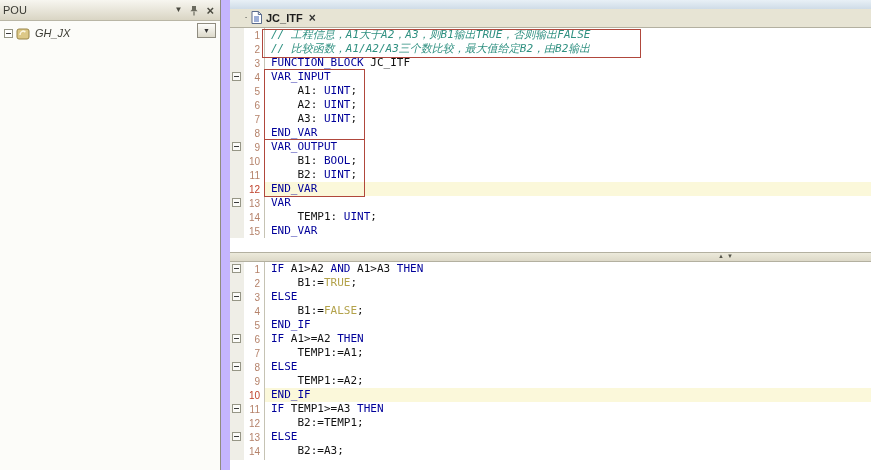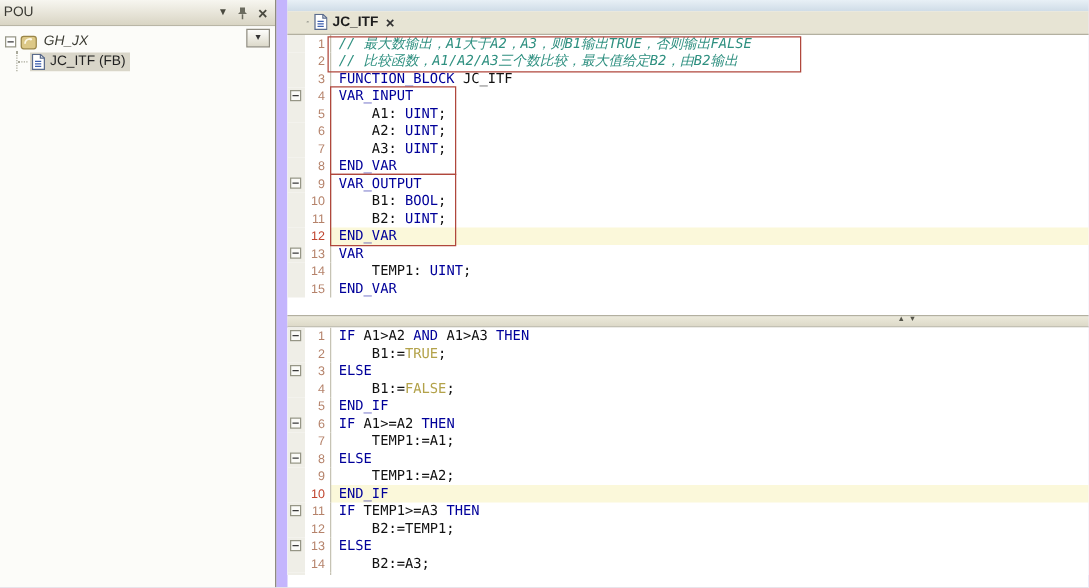--- a/index.html
+++ b/index.html
@@ -144,32 +144,20 @@
           <svg class="icon-svg" width="14" height="13" viewBox="0 0 14 13">
             <rect x="1" y="2" width="12" height="10" rx="2" fill="#dcc887" stroke="#9a8648"></rect>
             <path d="M4 8c0-2.2 1.8-4 4-4" fill="none" stroke="#fdf8e6" stroke-width="1.4"></path>
             <circle cx="8.6" cy="4.4" r="1" fill="#fdf8e6"></circle>
           </svg>
         </span>
         <span class="root-label">GH_JX</span>
       </div>
 
       <div class="tree-children">
-        <div class="tree-row row-selected">
-          <span class="row-inner">
-            <span>
-              <svg class="icon-svg" width="11" height="13" viewBox="0 0 11 13">
-                <path d="M1 .5h6.3l3.2 3V12.5H1z" fill="#fff" stroke="#5a6b8c"></path>
-                <path d="M7.3 .5v3h3.2" fill="none" stroke="#5a6b8c"></path>
-                <path d="M3 6h5M3 8h5M3 10h5" stroke="#3c5fae"></path>
-              </svg>
-            </span>
-            <span>JC_ITF (FB)</span>
-          </span>
-        </div>
       </div>
     </div>
   </aside>
 
   <main class="editor">
     <div class="editor-topstrip"></div>
 
     <div class="tabbar">
       <div class="tab">
         <span class="tab-bg"></span>
@@ -185,21 +173,21 @@
       </div>
     </div>
 
     <div class="code-section decl">
       <div class="anno anno-comments"></div>
       <div class="anno anno-varinput"></div>
       <div class="anno anno-varoutput"></div>
     <div class="code-row">
           <span class="fold-cell"></span>
           <span class="num-cell">1</span>
-          <span class="code-cell"><span class="t-c">// 最大数输出，A1大于A2，A3，则B1输出TRUE，否则输出FALSE</span></span>
+          <span class="code-cell"><span class="t-c">// 工程信息，A1大于A2，A3，则B1输出TRUE，否则输出FALSE</span></span>
         </div>
         <div class="code-row">
           <span class="fold-cell"></span>
           <span class="num-cell">2</span>
           <span class="code-cell"><span class="t-c">// 比较函数，A1/A2/A3三个数比较，最大值给定B2，由B2输出</span></span>
         </div>
         <div class="code-row">
           <span class="fold-cell"></span>
           <span class="num-cell">3</span>
           <span class="code-cell"><span class="t-k">FUNCTION_BLOCK</span><span class="t-p"> JC_ITF</span></span>

